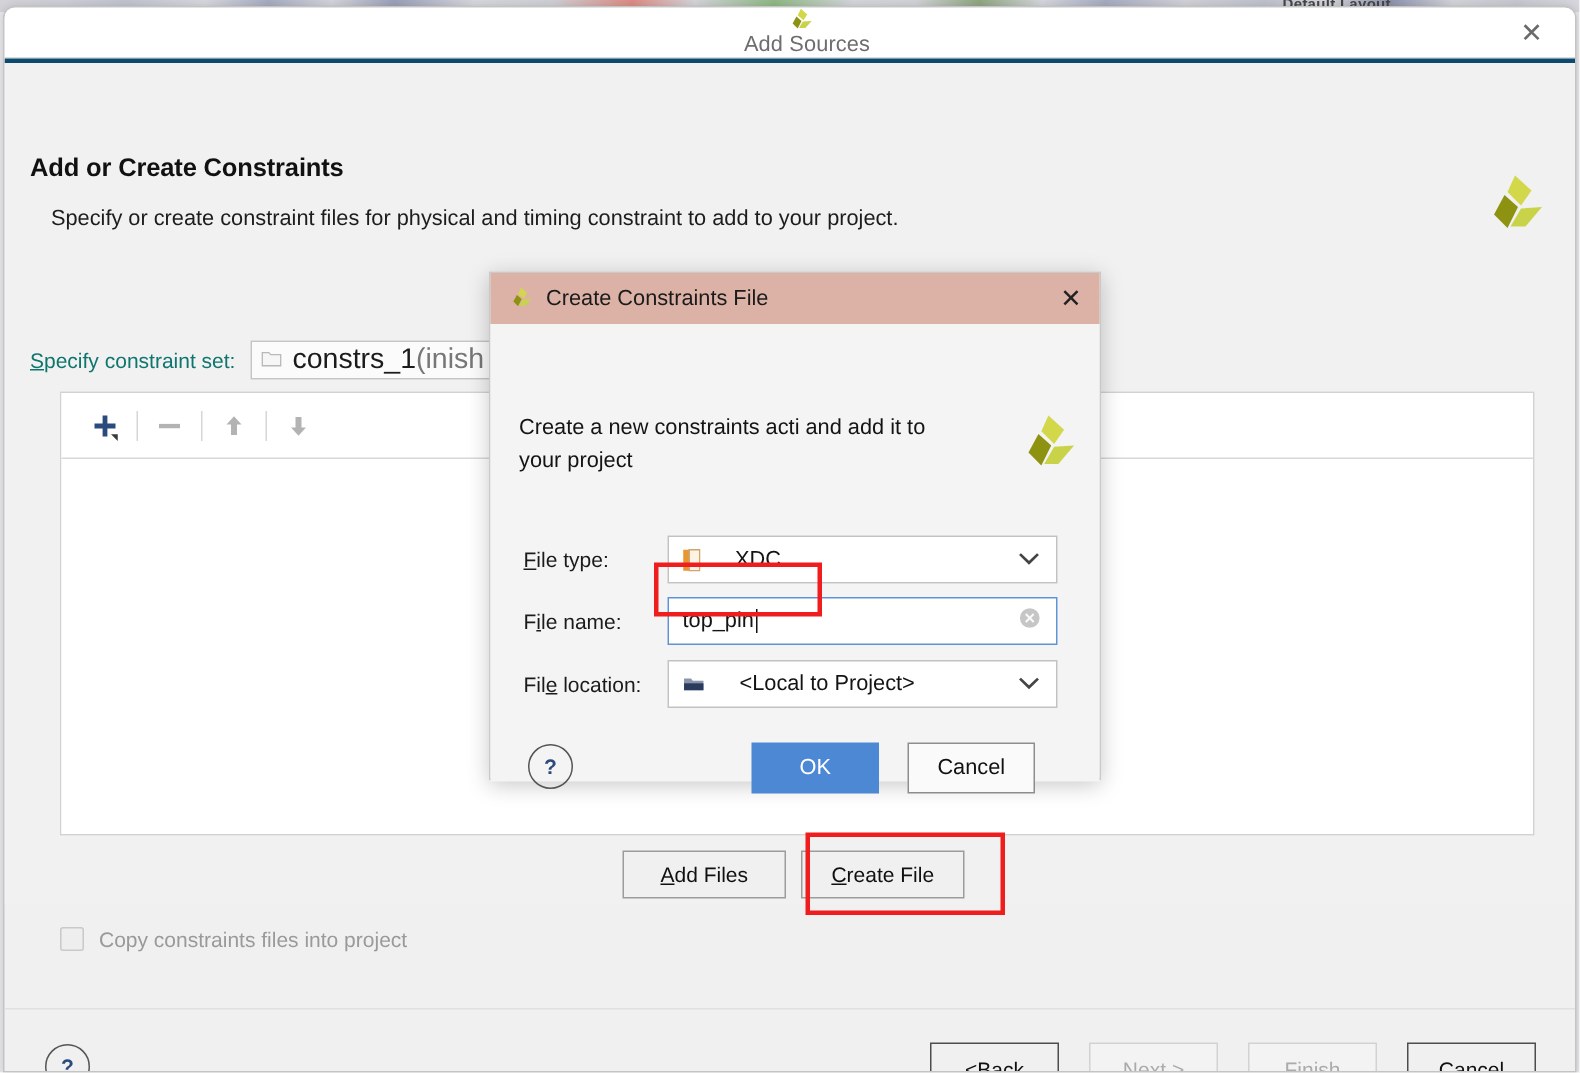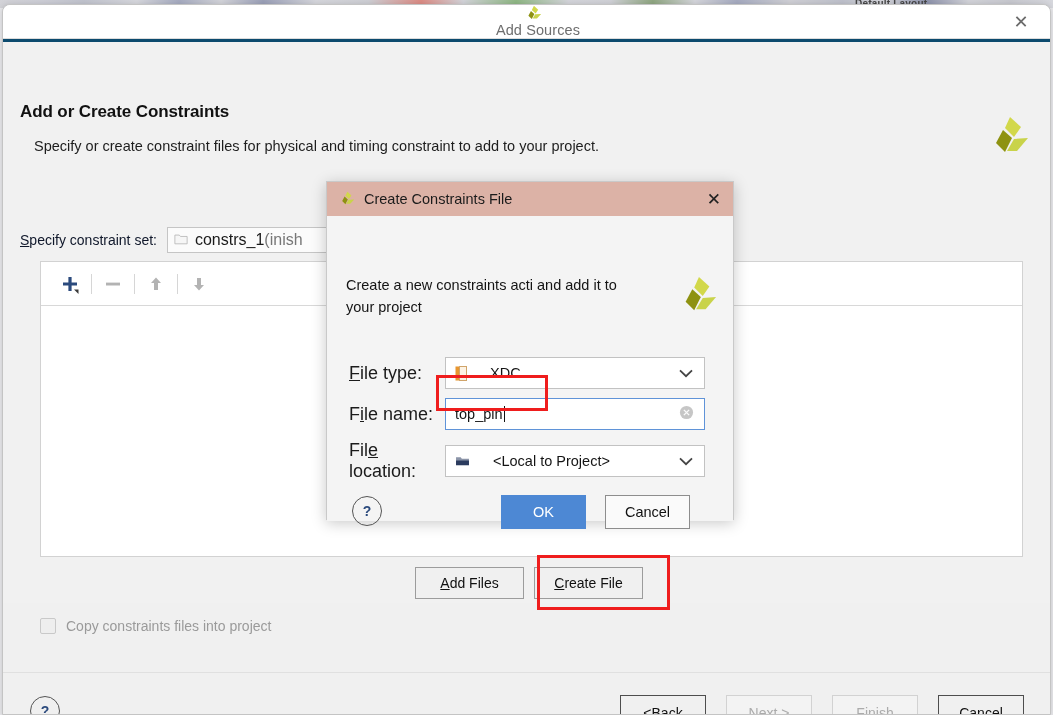--- a/index.html
+++ b/index.html
@@ -117,32 +117,32 @@
 
   
   .cs-row {
     position: absolute;
     left: 17px; top: 185px;
     display: flex;
     align-items: center;
   }
   .cs-label {
     font-size: 14px;
-    color: #0f172a;
+    color: #0f766e;
     margin-right: 10px;
   }
   .cs-combo {
     width: 230px;
     height: 26px;
     background: #fbfbfb;
     border: 1px solid #c5c5c5;
     display: flex;
     align-items: center;
     padding: 12px 6px;
-    font-size: 16px;
+    font-size: 19px;
     color: #1b1b1b;
     white-space: nowrap;
     overflow: hidden;
   }
   .cs-combo .folder-ico { margin-right: 7px; flex: 0 0 auto; }
   .cs-combo .muted { color: #777; }
 
   
   .panel {
     position: absolute;
@@ -291,21 +291,21 @@
   }
   .logo-dlg { position: absolute; right: 16px; top: 60px; }
 
   .frow {
     position: absolute;
     display: flex;
     align-items: center;
     left: 22px;
   }
   .frow-label {
-    font-size: 18px;
+    font-size: 14px;
     color: #1b1b1b;
     width: 96px;
     flex: 0 0 96px;
   }
   .combo {
     width: 260px; height: 32px;
     background: #ffffff;
     border: 1px solid #c2c2c2;
     display: flex;
     align-items: center;

